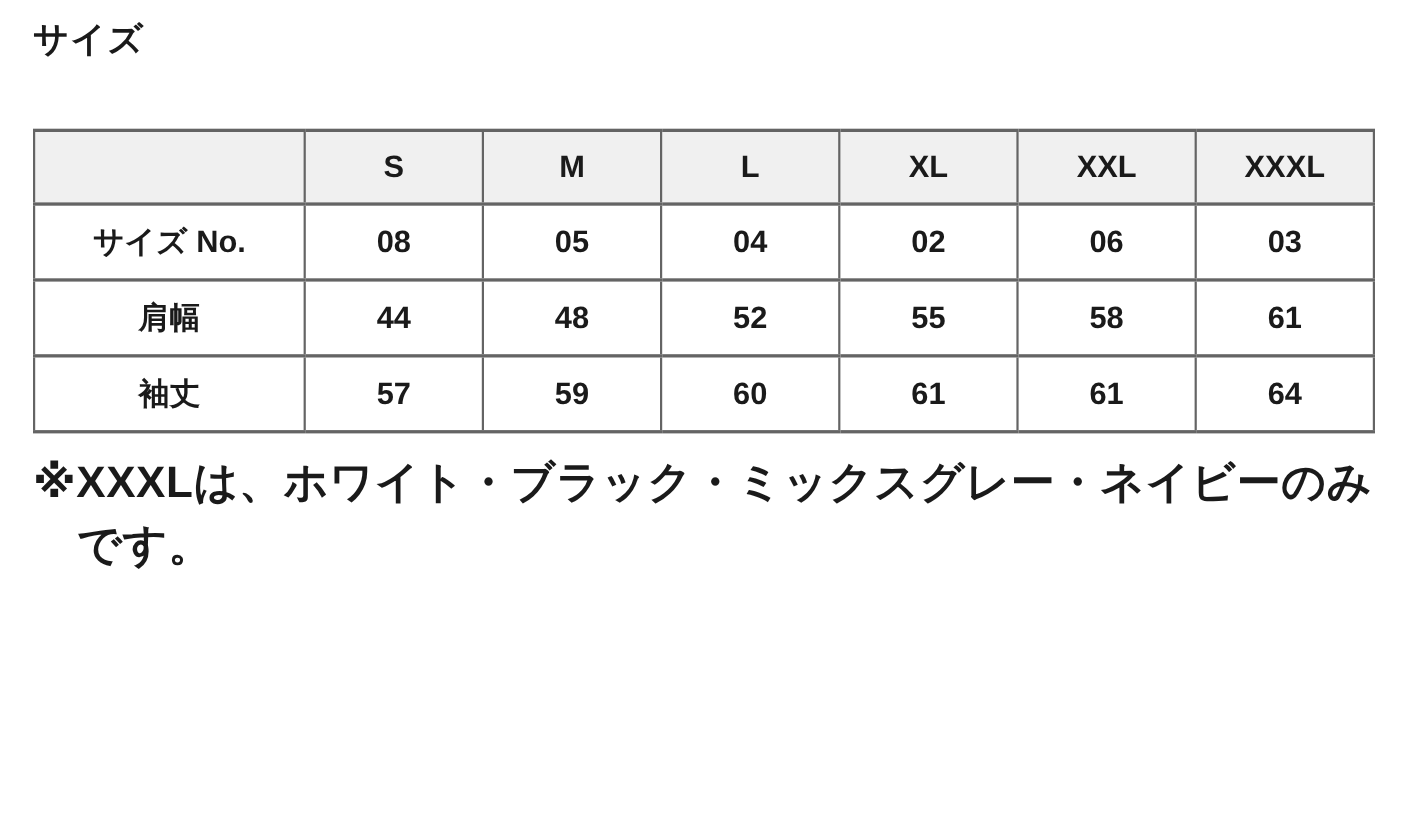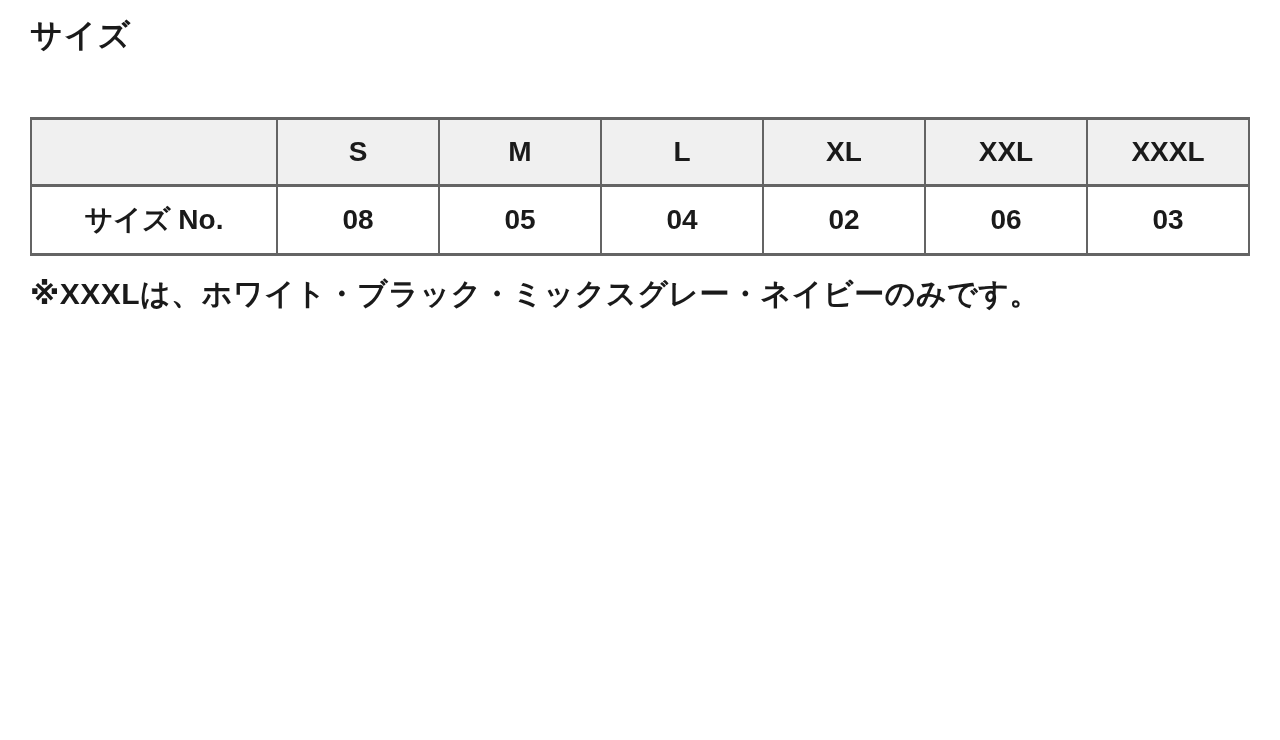--- a/index.html
+++ b/index.html
@@ -43,21 +43,21 @@
     background: #f0f0f0;
     height: 67px;
   }
   col.c-label { width: 246px; }
   col.c-size  { width: 162px; }
   .notes {
     margin-top: 17px;
     width: 1222px;
   }
   .note {
-    font-size: 30px;
+    font-size: 40px;
     font-weight: 600;
     line-height: 1.42;
     padding-left: 1em;
     text-indent: -1em;
     margin-top: 15px;
     letter-spacing: 0.5px;
   }
 </style>
 </head>
 <body>
@@ -90,20 +90,38 @@
     <tbody>
       <tr>
         <td>サイズ No.</td>
         <td>08</td>
         <td>05</td>
         <td>04</td>
         <td>02</td>
         <td>06</td>
         <td>03</td>
       </tr>
+      <tr>
+        <td>肩幅</td>
+        <td>44</td>
+        <td>48</td>
+        <td>52</td>
+        <td>55</td>
+        <td>58</td>
+        <td>61</td>
+      </tr>
+      <tr>
+        <td>袖丈</td>
+        <td>57</td>
+        <td>59</td>
+        <td>60</td>
+        <td>61</td>
+        <td>61</td>
+        <td>64</td>
+      </tr>
     </tbody>
   </table>
 
   <div class="notes">
     <p class="note">※XXXLは、ホワイト・ブラック・ミックスグレー・ネイビーのみです。</p>
   </div>
 
 </div>
 
 </body></html>

